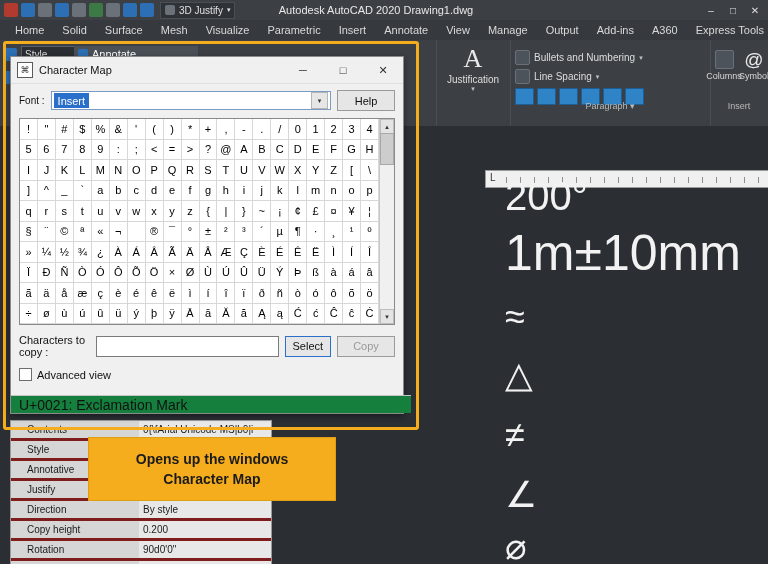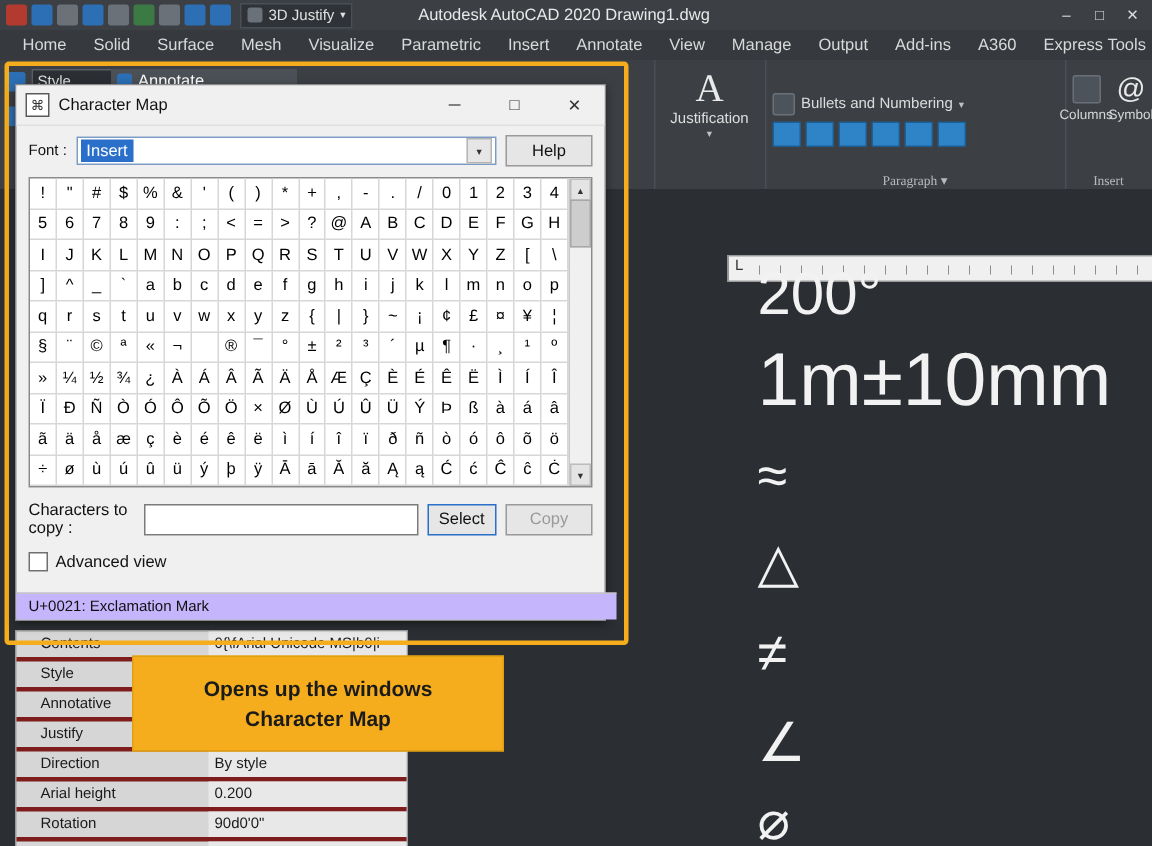--- a/index.html
+++ b/index.html
@@ -46,21 +46,21 @@
     padding:2px 9px;font-size:11px;color:#d9d9d9;white-space:nowrap;
   }
   
   .ribbon{
     position:absolute;top:40px;left:0;width:768px;height:86px;
     background:#3c4045;border-bottom:1px solid #2a2d31;
   }
   .ribbon-inner{position:relative;width:100%;height:100%;}
   .panel{position:absolute;top:0;height:86px;border-right:1px solid #4a4f56;}
   .panel-title{
-    position:absolute;bottom:1px;width:100%;text-align:center;font-size:9px;color:#b9b9b9;font-family:Liberation Serif, serif;
+    position:absolute;bottom:15px;width:100%;text-align:center;font-size:9px;color:#b9b9b9;
   }
   
   #panel-text{left:0;width:436px;}
   .txt-row{display:flex;align-items:center;gap:4px;padding:3px 4px;}
   .combo{
     background:#2b2f34;border:1px solid #585e66;height:15px;
     display:flex;align-items:center;padding:0 3px;font-size:10px;color:#dcdcdc;
   }
   .combo .cb-arrow{margin-left:auto;font-size:7px;color:#bbb;}
   .blue-ico{width:13px;height:13px;background:#2c6fb5;border-radius:2px;}
@@ -172,21 +172,21 @@
   .sc-btn.bottom{position:absolute;bottom:0;left:0;width:12px;}
   .copy-row{display:flex;align-items:center;gap:6px;margin-top:9px;}
   .copy-lbl{font-size:11px;}
   .copy-input{flex:0 0 126px;height:17px;background:#fff;border:1px solid #7b7b7b;}
   .btn-sel{background:#e6e6e6;border:1px solid #2a6fc9;height:19px;width:62px;
     display:flex;align-items:center;justify-content:center;font-size:11px;}
   .adv-row{display:flex;align-items:center;gap:5px;margin-top:10px;font-size:11px;}
   .chk{width:11px;height:11px;border:1px solid #6f6f6f;background:#fff;}
   .cm-status{
     position:absolute;left:0;bottom:0;width:100%;height:17px;border-top:1px solid #c4c4c4;
-    background:#c4b5fd;display:flex;align-items:center;padding-left:8px;font-size:10px;color:#111;
+    background:#15803d;display:flex;align-items:center;padding-left:8px;font-size:14px;color:#111;
   }
   
   .ann-tab{
     position:absolute;left:74px;top:46px;width:120px;height:16px;background:#4b5057;
     display:flex;align-items:center;gap:4px;padding-left:4px;font-size:11px;color:#fff;
   }
 </style>
 </head>
 <body>
 
@@ -258,23 +258,28 @@
 
       <div class="panel" id="panel-just">
         <div class="big-btn">
           <span class="big-letter">A</span>
           <span class="big-label">Justification</span>
           <span class="caret">▾</span>
         </div>
       </div>
 
       <div class="panel" id="panel-para">
-        <div class="para-item" style="margin-top:20px">
+        <div class="para-item" style="margin-top:8px">
           <span class="sq"></span>
           <span>Bullets and Numbering</span>
+          <span class="caret">▾</span>
+        </div>
+        <div class="para-item">
+          <span class="sq"></span>
+          <span>Line Spacing</span>
           <span class="caret">▾</span>
         </div>
         <div class="align-row">
           <span class="align-box"></span>
           <span class="align-box"></span>
           <span class="align-box"></span>
           <span class="align-box"></span>
           <span class="align-box"></span>
           <span class="align-box"></span>
         </div>
@@ -335,21 +340,21 @@
     </div>
     <div class="props-row">
       <span class="k">Justify</span>
       <span class="v"></span>
     </div>
     <div class="props-row">
       <span class="k">Direction</span>
       <span class="v">By style</span>
     </div>
     <div class="props-row">
-      <span class="k">Arial height</span>
+      <span class="k">Copy height</span>
       <span class="v">0.200</span>
     </div>
     <div class="props-row">
       <span class="k">Rotation</span>
       <span class="v">90d0'0"</span>
     </div>
     <div class="props-row">
       <span class="k">Line space factor</span>
       <span class="v">1.000</span>
     </div>

